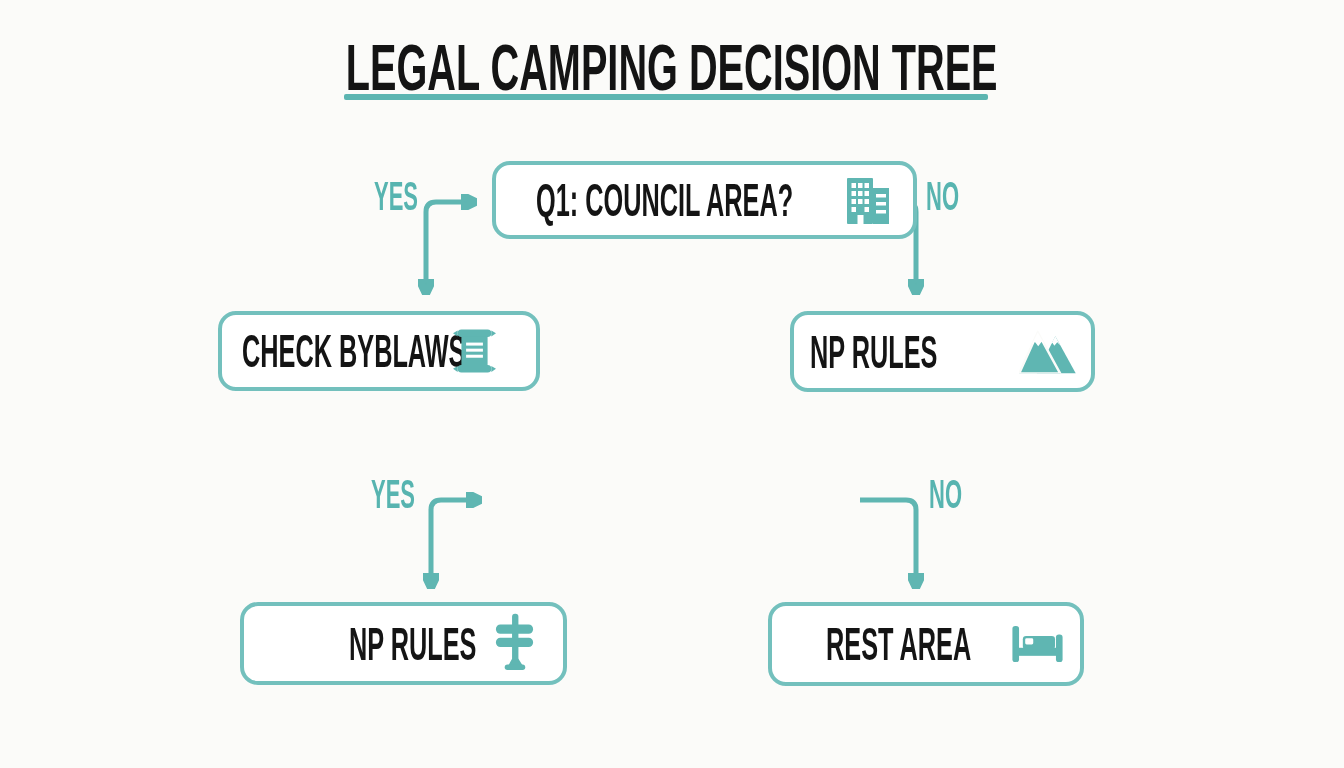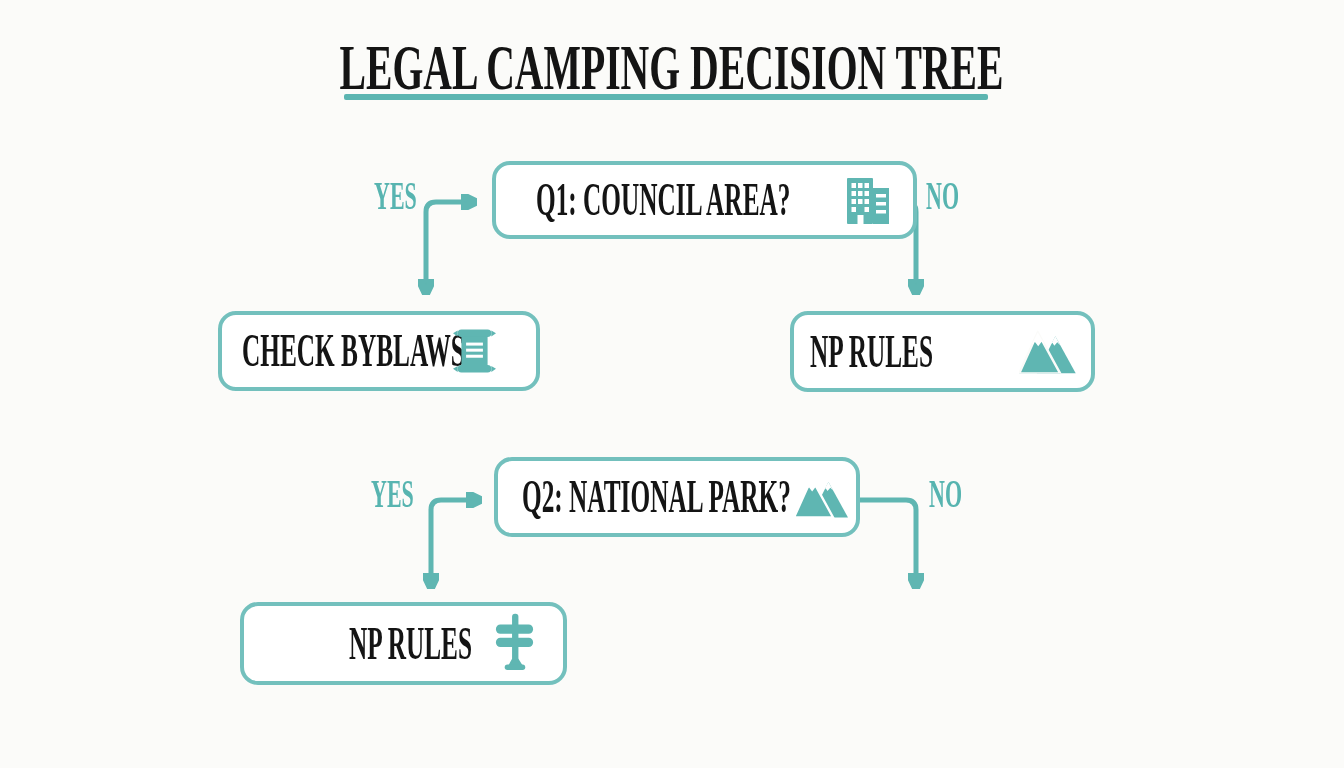--- a/index.html
+++ b/index.html
@@ -1,21 +1,21 @@
 <!DOCTYPE html>
 <html><head>
 <meta charset="utf-8">
 <style>
   html,body{margin:0;padding:0;}
   .canvas{
     position:relative;
     width:1344px;height:768px;
     background:#fbfbf9;
     overflow:hidden;
-    font-family:Liberation Serif, serif;
+    font-family:Liberation Sans, sans-serif;
   }
   
   .title{
     position:absolute;left:0;top:36px;width:100%;
     text-align:center;margin:0;line-height:1;
   }
   .title span{
     display:inline-block;
     font-size:64px;font-weight:700;color:#141414;
     transform:scaleX(0.62);transform-origin:center;
@@ -132,35 +132,36 @@
   <div class="node n-np1">
     <span class="nlabel">NP RULES</span>
     <svg class="icon" viewBox="0 0 58 44">
       <polygon points="37,6 58,44 18,44"></polygon>
       <polygon class="w" points="32.5,14 37,6 42,15 39,12 36,15.5 34,12.5"></polygon>
       <polygon points="19,2 42,44 0,44" stroke="#fbfbf9" stroke-width="2.5"></polygon>
       <polygon class="w" points="12.5,15 19,2 26.5,15 23,11.5 19.5,16 16,11.5"></polygon>
     </svg>
   </div>
 
-  <div class="node n-q2">
-    <span class="nlabel">Q2: NATIONAL PARK?</span>
-    <svg class="icon" viewBox="0 0 58 44">
-      <polygon points="37,6 58,44 18,44"></polygon>
-      <polygon class="w" points="32.5,14 37,6 42,15 39,12 36,15.5 34,12.5"></polygon>
-      <polygon points="19,2 42,44 0,44" stroke="#ffffff" stroke-width="2.5"></polygon>
-      <polygon class="w" points="12.5,15 19,2 26.5,15 23,11.5 19.5,16 16,11.5"></polygon>
-    </svg>
-  </div>
 
   <div class="node n-np2">
     <span class="nlabel">NP RULES</span>
     <svg class="icon" viewBox="0 0 44 62">
       <rect x="19.5" y="0" width="6.5" height="52" rx="3"></rect>
       <rect x="3" y="11" width="38" height="9.5" rx="4.5"></rect>
       <rect x="3" y="24.5" width="38" height="9.5" rx="4.5"></rect>
       <polygon points="19.5,46 26,46 30,52.5 16,52.5"></polygon>
       <rect x="12" y="52" width="21" height="5.5" rx="2.75"></rect>
     </svg>
   </div>
 
+  <div class="node n-rest">
+    <span class="nlabel">REST AREA</span>
+    <svg class="icon" viewBox="0 0 56 42">
+      <rect x="1.5" y="2" width="7" height="38" rx="3"></rect>
+      <rect x="47.5" y="11" width="7" height="29" rx="3"></rect>
+      <rect x="4" y="25" width="48" height="8.5"></rect>
+      <rect x="12.5" y="12.5" width="34" height="14" rx="3.5"></rect>
+      <rect class="w" x="15" y="15" width="8.5" height="6.5" rx="1.5"></rect>
+    </svg>
+  </div>
 
 </div>
 
 </body></html>

